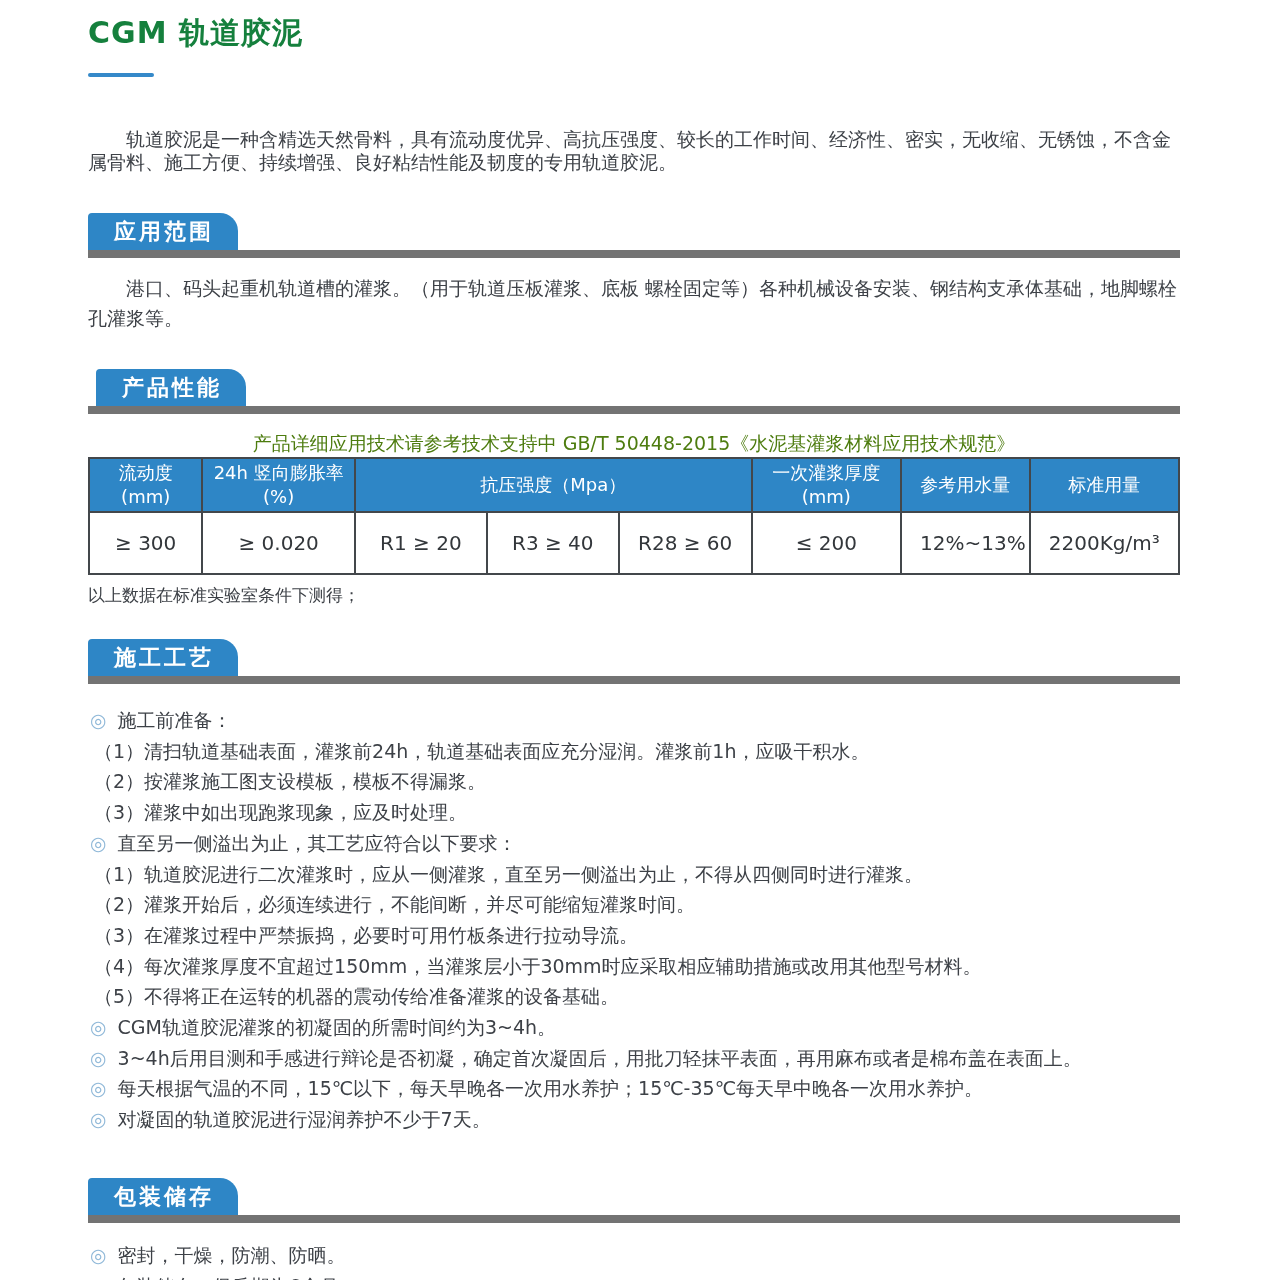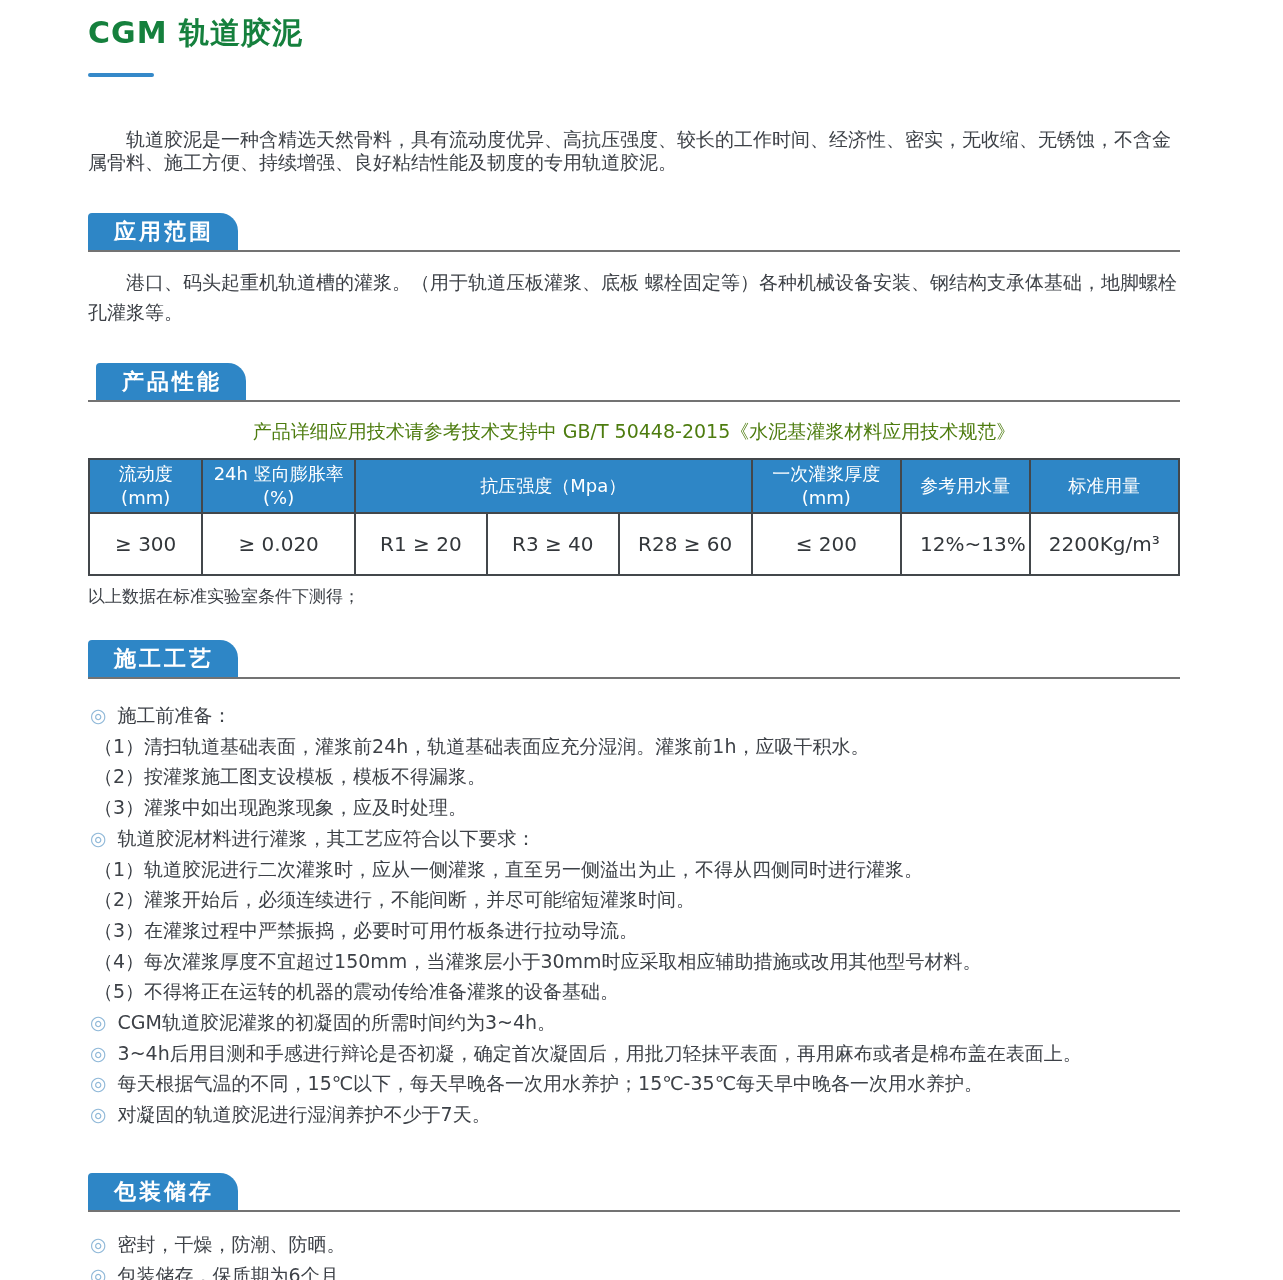--- a/index.html
+++ b/index.html
@@ -35,21 +35,21 @@
   .intro {
     margin-top:51px;
     font-size:19px;
     line-height:23px;
     text-indent:2em;
     color:#3d4147;
   }
 
   
   .section-head {
-    border-bottom:2px solid #737373;
+    border-bottom:8px solid #737373;
     line-height:0;
   }
   .sec-app  { margin-top:39px; }
   .sec-perf { margin-top:36px;padding-left:8px; }
   .sec-proc { margin-top:32px; }
   .sec-pack { margin-top:43px; }
   .tab {
     display:inline-block;
     background:#2e86c6;
     color:#ffffff;
@@ -78,21 +78,20 @@
   }
   .lab-note {
     margin-top:9px;
     font-size:17px;
     color:#3d4147;
   }
 
   
   .spec-table {
     width:100%;
-    margin-top:13px;
     border-collapse:collapse;
     table-layout:fixed;
   }
   .spec-table th, .spec-table td {
     border:2px solid #43474b;
     text-align:center;
     vertical-align:middle;
   }
   .spec-table th {
     background:#2e86c6;
@@ -215,21 +214,21 @@
     <div class="li">
       <span class="marker num">（2）</span>
       <span>按灌浆施工图支设模板，模板不得漏浆。</span>
     </div>
     <div class="li">
       <span class="marker num">（3）</span>
       <span>灌浆中如出现跑浆现象，应及时处理。</span>
     </div>
     <div class="li">
       <span class="marker bullet">◎</span>
-      <span>轨道胶泥材料进行灌浆，其工艺应符合以下要求：</span>
+      <span>直至另一侧溢出为止，其工艺应符合以下要求：</span>
     </div>
     <div class="li">
       <span class="marker num">（1）</span>
       <span>轨道胶泥进行二次灌浆时，应从一侧灌浆，直至另一侧溢出为止，不得从四侧同时进行灌浆。</span>
     </div>
     <div class="li">
       <span class="marker num">（2）</span>
       <span>灌浆开始后，必须连续进行，不能间断，并尽可能缩短灌浆时间。</span>
     </div>
     <div class="li">

